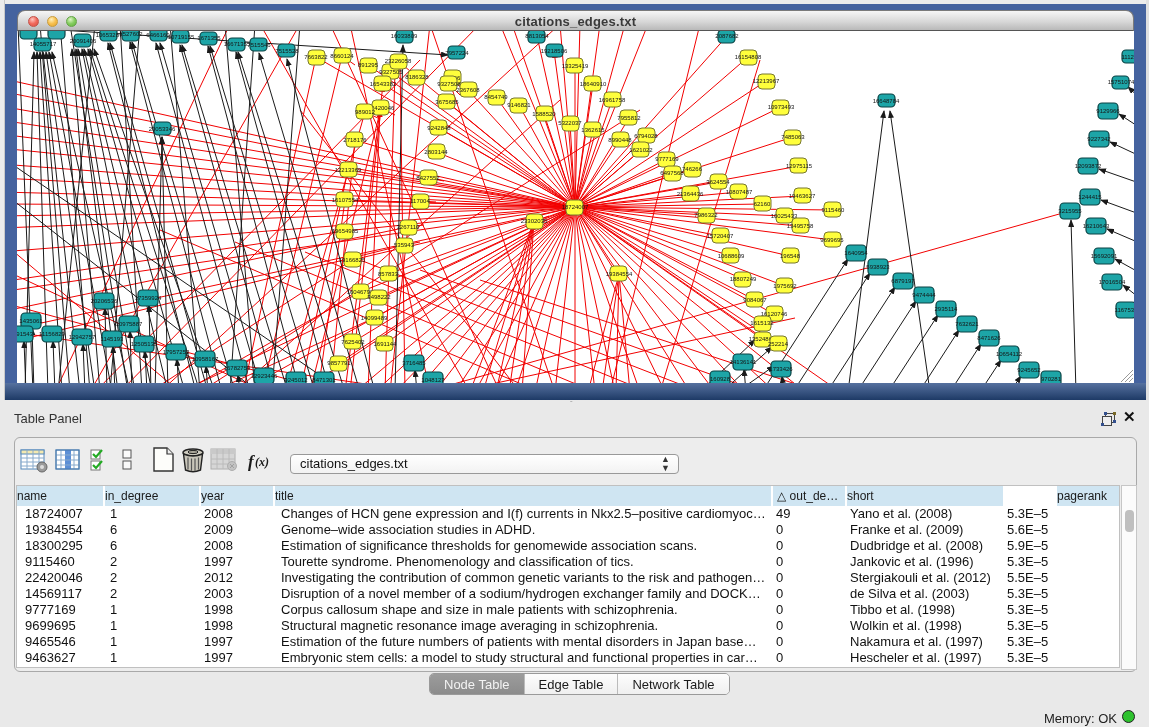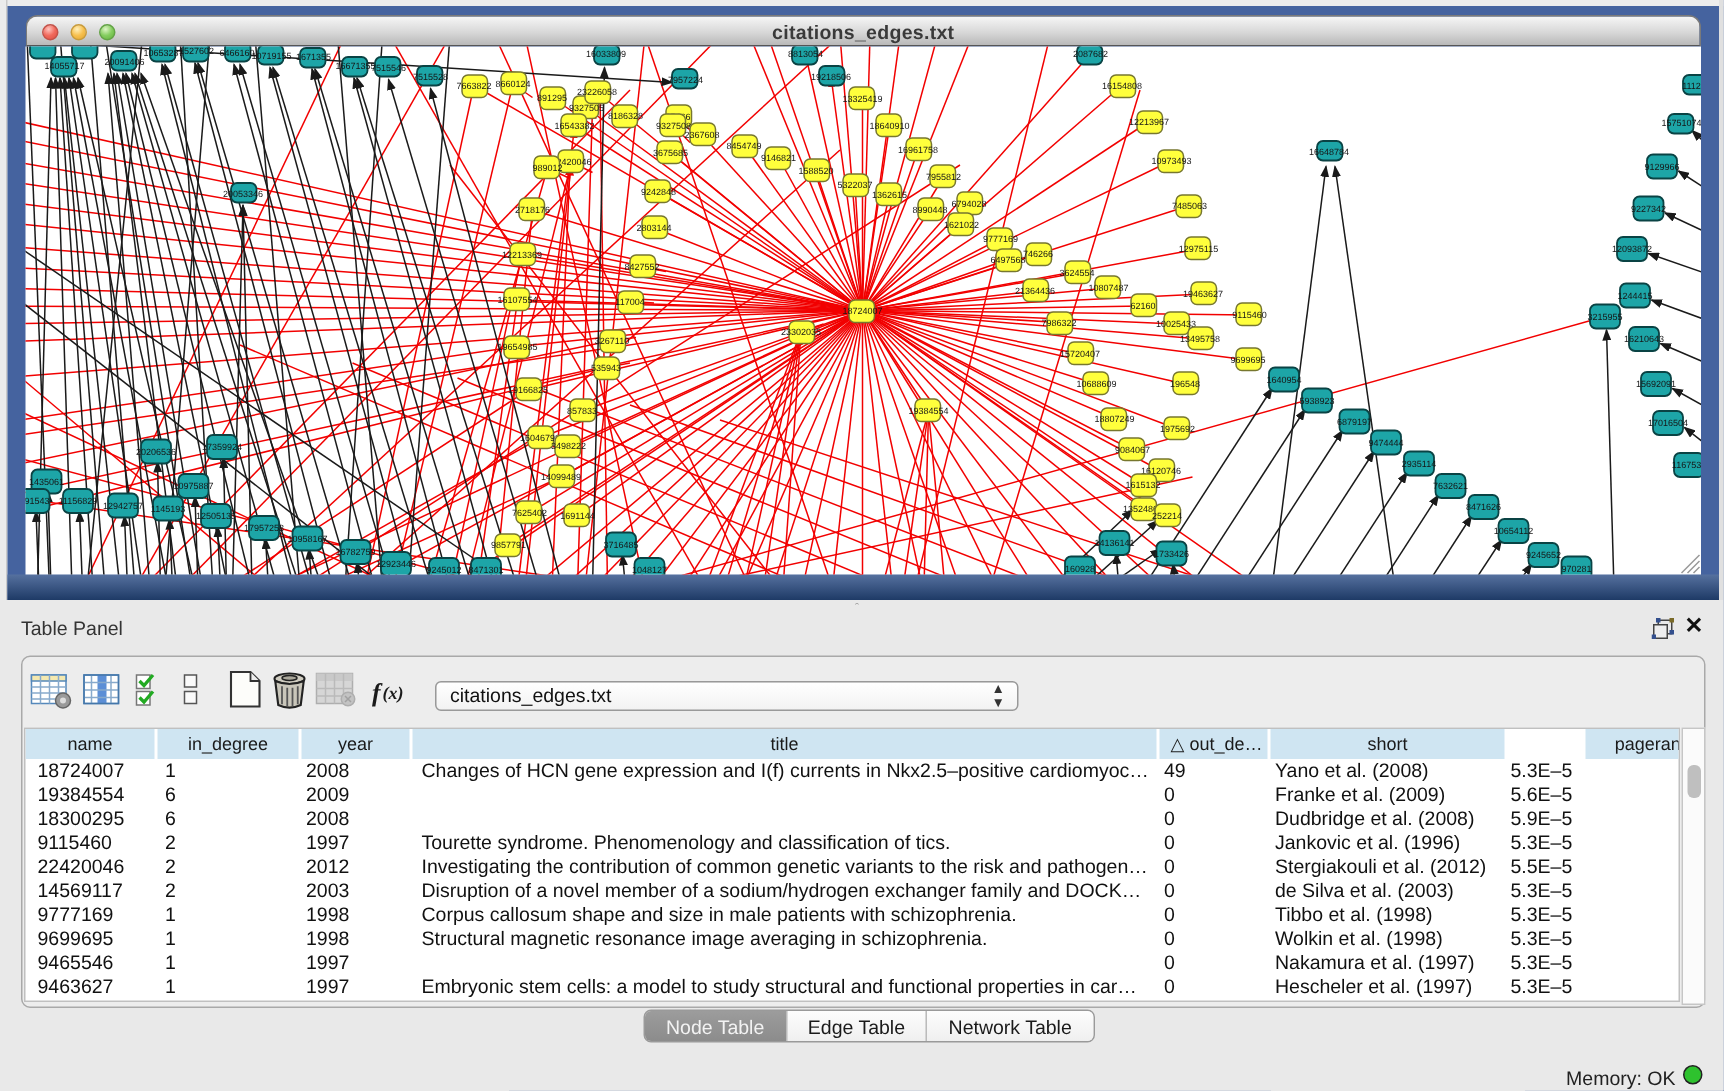--- a/index.html
+++ b/index.html
@@ -34,21 +34,21 @@
 #content{position:absolute;left:14px;top:37px;width:1123px;height:235px;background:#ededed;
  border:1px solid #a9a9a9;border-radius:6px}
 #toolbar{position:absolute;left:-1px;top:8px;height:30px;width:1100px}
 #dd{position:absolute;left:275px;top:16px;width:389px;height:20px;background:linear-gradient(#fff,#f2f2f2);
  border:1px solid #999;border-radius:4px;font-size:13px;color:#111;line-height:18px;padding-left:9px}
 #dd .arr{position:absolute;right:8px;top:0px;font-size:9px;color:#333;line-height:9px}
 #tbl{position:absolute;left:1px;top:47px;width:1104px;height:183px;background:#fff;
  border:1px solid #c0c0c0;overflow:hidden}
 #thead{position:absolute;left:0;top:0;height:20px;width:1106px;font-size:12px;color:#1a1a1a}
 #thead span{position:absolute;top:0;height:20px;line-height:20px;background:#cfe5f2;
- border-right:1px solid #fff;text-align:center}
+ border-right:1px solid #fff;}
 #tbody{position:absolute;left:0;top:20px;width:1106px;font-size:13px;color:#111}
 .tr{position:relative;height:16px;line-height:16px;white-space:nowrap}
 .tr span{position:absolute;top:0}
 .c0{left:8px}.c1{left:93px}.c2{left:187px}.c3{left:264px}.c4{left:759px}.c5{left:833px}.c6{left:990px}
 #h0{left:0;width:87px}#h1{left:88px;width:95px}#h2{left:184px;width:73px}#h3{left:258px;width:497px}
 #h4{left:756px;width:73px;text-align:left;padding-left:4px}#h5{left:830px;width:157px}#h6{left:1040px;width:90px}
 #vtrack{position:absolute;left:1106px;top:47px;width:16px;height:185px;background:#fbfbfb;border:1px solid #c6c6c6}
 #vscroll{position:absolute;left:3px;top:24px;width:9px;height:22px;background:#bfbfbf;border-radius:4px}
 #tabs{position:absolute;left:429px;top:273px;height:22px;border:1px solid #9a9a9a;border-radius:5px;
  overflow:hidden;font-size:13px;display:flex}
@@ -689,28 +689,30 @@
               <span class="c2">2008</span>
               <span class="c3">Changes of HCN gene expression and I(f) currents in Nkx2.5–positive cardiomyoc…</span>
               <span class="c4">49</span>
               <span class="c5">Yano et al. (2008)</span>
               <span class="c6">5.3E–5</span>
             </div>
 <div class="tr">
               <span class="c0">19384554</span>
               <span class="c1">6</span>
               <span class="c2">2009</span>
+              <span class="c3">Genome–wide association studies in ADHD.</span>
               <span class="c4">0</span>
               <span class="c5">Franke et al. (2009)</span>
               <span class="c6">5.6E–5</span>
             </div>
 <div class="tr">
               <span class="c0">18300295</span>
               <span class="c1">6</span>
               <span class="c2">2008</span>
+              <span class="c3">Estimation of significance thresholds for genomewide association scans.</span>
               <span class="c4">0</span>
               <span class="c5">Dudbridge et al. (2008)</span>
               <span class="c6">5.9E–5</span>
             </div>
 <div class="tr">
               <span class="c0">9115460</span>
               <span class="c1">2</span>
               <span class="c2">1997</span>
               <span class="c3">Tourette syndrome. Phenomenology and classification of tics.</span>
               <span class="c4">0</span>
@@ -750,20 +752,21 @@
               <span class="c2">1998</span>
               <span class="c3">Structural magnetic resonance image averaging in schizophrenia.</span>
               <span class="c4">0</span>
               <span class="c5">Wolkin et al. (1998)</span>
               <span class="c6">5.3E–5</span>
             </div>
 <div class="tr">
               <span class="c0">9465546</span>
               <span class="c1">1</span>
               <span class="c2">1997</span>
+              <span class="c3">Estimation of the future numbers of patients with mental disorders in Japan base…</span>
               <span class="c4">0</span>
               <span class="c5">Nakamura et al. (1997)</span>
               <span class="c6">5.3E–5</span>
             </div>
 <div class="tr">
               <span class="c0">9463627</span>
               <span class="c1">1</span>
               <span class="c2">1997</span>
               <span class="c3">Embryonic stem cells: a model to study structural and functional properties in car…</span>
               <span class="c4">0</span>

